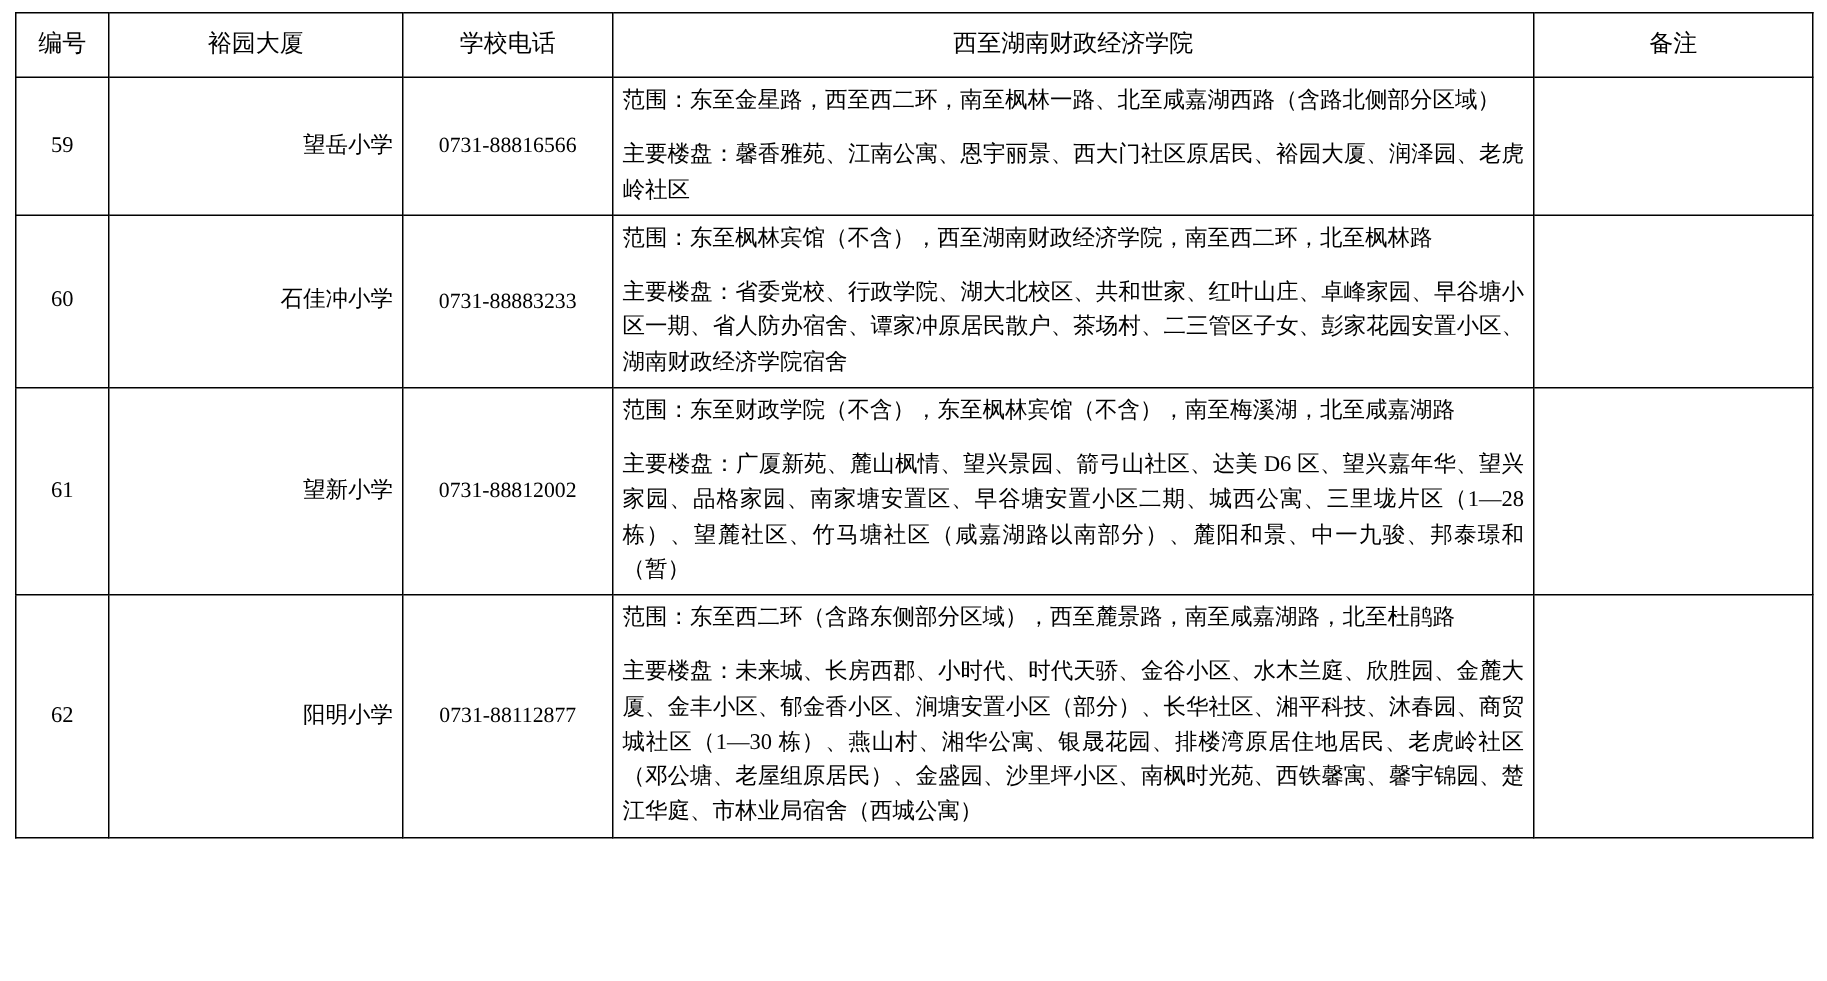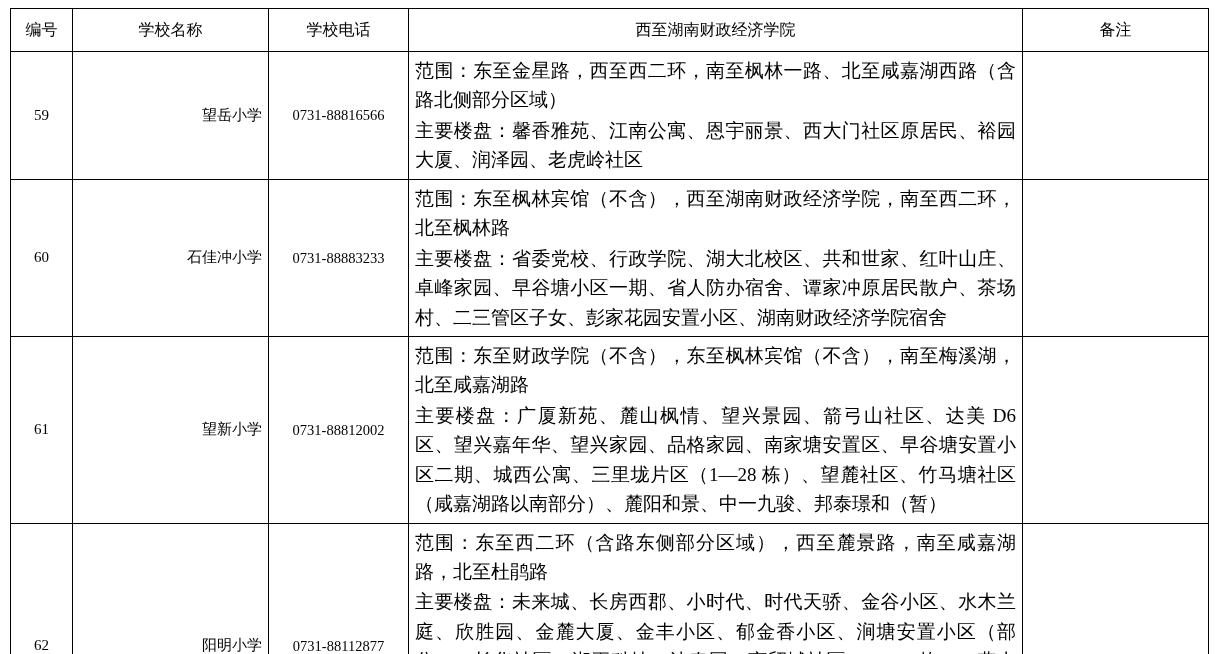--- a/index.html
+++ b/index.html
@@ -57,46 +57,46 @@
     text-align: center;
     font-size: 14.5px;
     margin-left: 14px;
   }
   td.note-cell {
     text-align: center;
   }
   td.scope-cell {
     text-align: justify;
     text-justify: inter-ideograph;
-    font-size: 19px;
+    font-size: 15px;
     padding: 6px 8px 6px 8px;
   }
   .scope-line {
     margin: 0;
   }
   .scope-line + .scope-line {
-    margin-top: 1px;
+    margin-top: 13px;
   }
 </style>
 </head>
 <body>
 
 <div class="table-wrap">
   <table class="zone-table">
     <colgroup>
       <col class="c-id">
       <col class="c-name">
       <col class="c-phone">
       <col class="c-scope">
       <col class="c-note">
     </colgroup>
     <thead>
       <tr>
         <th>编号</th>
-        <th>学校名称</th>
+        <th>裕园大厦</th>
         <th>学校电话</th>
         <th>西至湖南财政经济学院</th>
         <th>备注</th>
       </tr>
     </thead>
     <tbody>
       <tr>
         <td class="id-cell">59</td>
         <td class="name-cell">望岳小学</td>
         <td class="phone-cell">0731-88816566</td>

